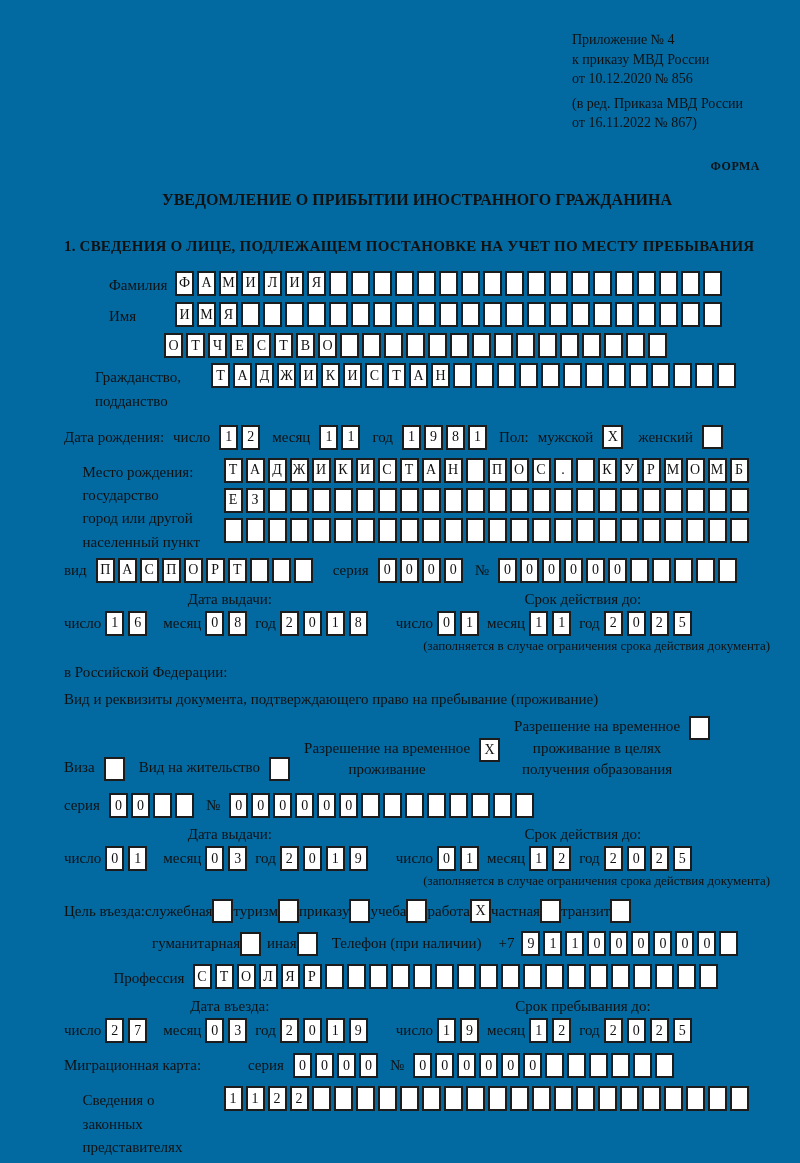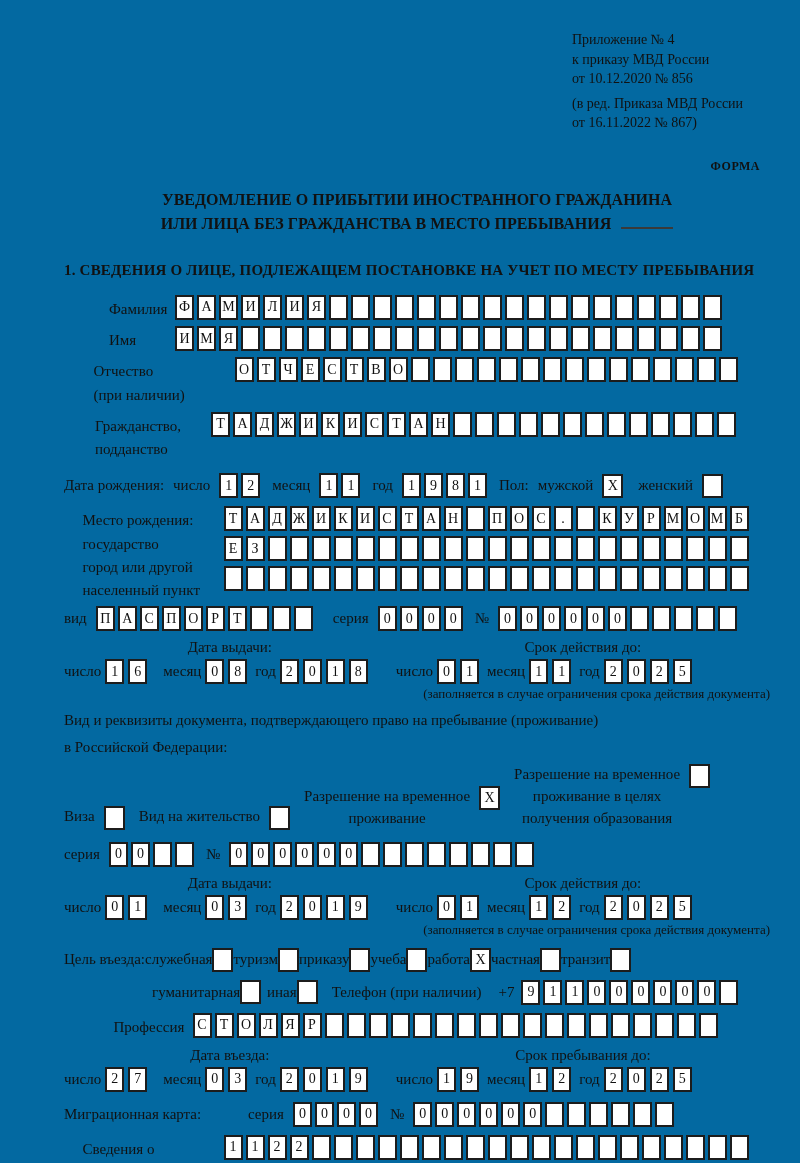--- a/index.html
+++ b/index.html
@@ -63,21 +63,20 @@
 
   <div class="hdr">Приложение № 4
 к приказу МВД России
 от 10.12.2020 № 856</div>
   <div class="hdr hdr-edition">(в ред. Приказа МВД России
 от 16.11.2022 № 867)</div>
   <div class="forma">ФОРМА</div>
 
   <div class="title">
     <div>УВЕДОМЛЕНИЕ О ПРИБЫТИИ ИНОСТРАННОГО ГРАЖДАНИНА</div>
-    <div><span>ИЛИ ЛИЦА БЕЗ ГРАЖДАНСТВА В МЕСТО ПРЕБЫВАНИЯ</span><span class="blank-line"></span></div>
   </div>
 
   <div class="sec-heading">1. СВЕДЕНИЯ О ЛИЦЕ, ПОДЛЕЖАЩЕМ ПОСТАНОВКЕ НА УЧЕТ ПО МЕСТУ ПРЕБЫВАНИЯ</div>
 
   <div class="row" style="margin-top:16px">
     <div class="row-label w66">Фамилия</div>
     <div class="cells">
         <span class="cell">Ф</span>
         <span class="cell">А</span>
         <span class="cell">М</span>
@@ -131,22 +130,20 @@
         <span class="cell"></span>
         <span class="cell"></span>
         <span class="cell"></span>
         <span class="cell"></span>
         <span class="cell"></span>
         <span class="cell"></span>
       </div>
   </div>
 
   <div class="row">
-    <div class="row-label w141">Отчество
-(при наличии)</div>
     <div class="cells">
         <span class="cell">О</span>
         <span class="cell">Т</span>
         <span class="cell">Ч</span>
         <span class="cell">Е</span>
         <span class="cell">С</span>
         <span class="cell">Т</span>
         <span class="cell">В</span>
         <span class="cell">О</span>
         <span class="cell"></span>
@@ -390,22 +387,22 @@
             <span class="cell">2</span>
             <span class="cell">0</span>
             <span class="cell">2</span>
             <span class="cell">5</span>
           </span>
       </div>
       <div class="fill-note">(заполняется в случае ограничения срока действия документа)</div>
     </div>
   </div>
 
+  <div class="plain-line">в Российской Федерации:</div>
   <div class="plain-line">Вид и реквизиты документа, подтверждающего право на пребывание (проживание)</div>
-  <div class="plain-line">в Российской Федерации:</div>
 
   <div class="opts">
     <div class="opt">
       <span class="opt-label">Виза</span>
       <span class="cb"></span>
     </div>
     <div class="opt">
       <span class="opt-label">Вид на жительство</span>
       <span class="cb"></span>
     </div>

